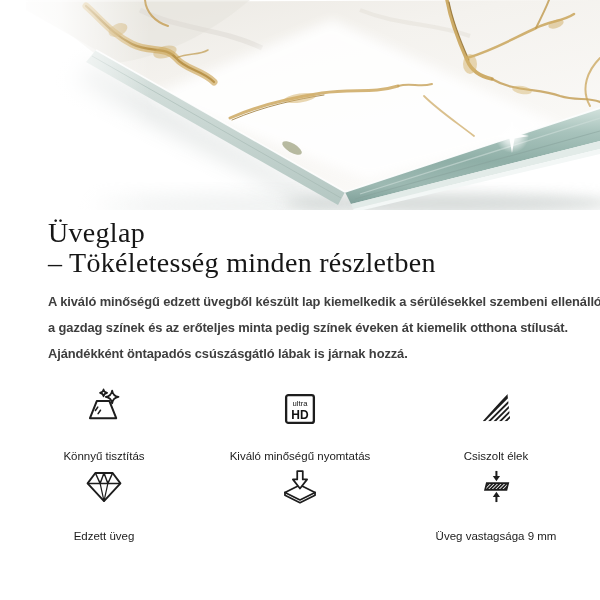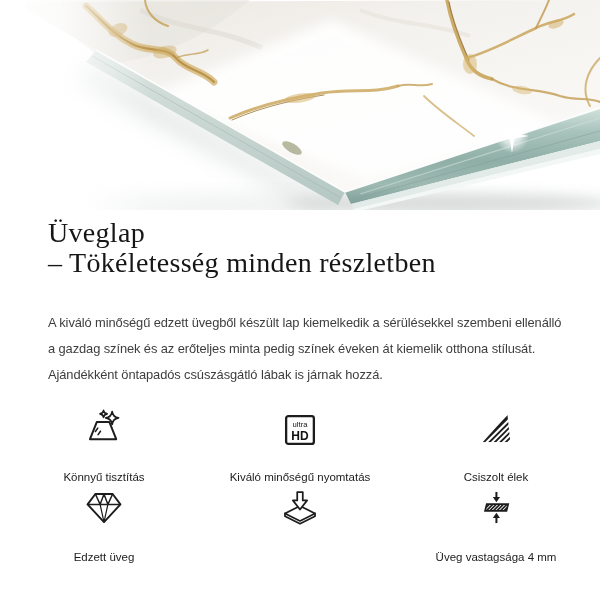--- a/index.html
+++ b/index.html
@@ -7,26 +7,26 @@
 
   .hero { width:600px; height:210px; position:relative; }
   .hero svg { display:block; }
 
   .content { padding:0 48px; }
 
   .title {
     font-family:"Liberation Serif","DejaVu Serif",serif;
     font-weight:400; font-size:28px; line-height:30px;
     color:#161616; letter-spacing:0.3px;
-    margin:8px 0 32px 0;
+    margin:8px 0 11px 0;
   }
   .title span { display:block; white-space:nowrap; }
 
   .description { margin:0; font-size:12.9px; letter-spacing:-0.1px; line-height:26px; color:#3e3e3e; }
-  .description span { display:block; white-space:nowrap; }
+  .description span { display:block; white-space:nowrap;font-weight:bold; }
 
   .features {
     margin:18px 0 0 -42px; width:588px;
     display:grid; grid-template-columns:repeat(3,196px); grid-auto-rows:80px;
   }
   .feature { display:flex; flex-direction:column; align-items:center; justify-content:flex-start; }
   .icon-box { height:40px; display:flex; align-items:flex-end; justify-content:flex-start; }
   .feature .label { margin-top:24px; font-size:11.5px; line-height:14px; color:#1c1c1c; white-space:nowrap; }
 
   .ico { stroke:#1d1d1d; fill:none; stroke-linejoin:round; stroke-linecap:round; }
@@ -227,18 +227,18 @@
               <line x1="19" y1="28" x2="35" y2="12"></line>
               <line x1="23.2" y1="28" x2="39.2" y2="12"></line>
               <line x1="27.4" y1="28" x2="43.4" y2="12"></line>
             </g>
             <line x1="20.5" y1="3.5" x2="20.5" y2="10" stroke="#1d1d1d" stroke-width="2.4"></line>
             <path d="M20.5,15.8 L16.2,9.6 L24.8,9.6 Z" fill="#1d1d1d"></path>
             <line x1="20.5" y1="40.5" x2="20.5" y2="34" stroke="#1d1d1d" stroke-width="2.4"></line>
             <path d="M20.5,28.2 L16.2,34.4 L24.8,34.4 Z" fill="#1d1d1d"></path>
           </svg>
         </div>
-        <div class="label">Üveg vastagsága 4 mm</div>
+        <div class="label">Üveg vastagsága 9 mm</div>
       </div>
 
     </div>
   </div>
 </div>
 
 </body></html>

